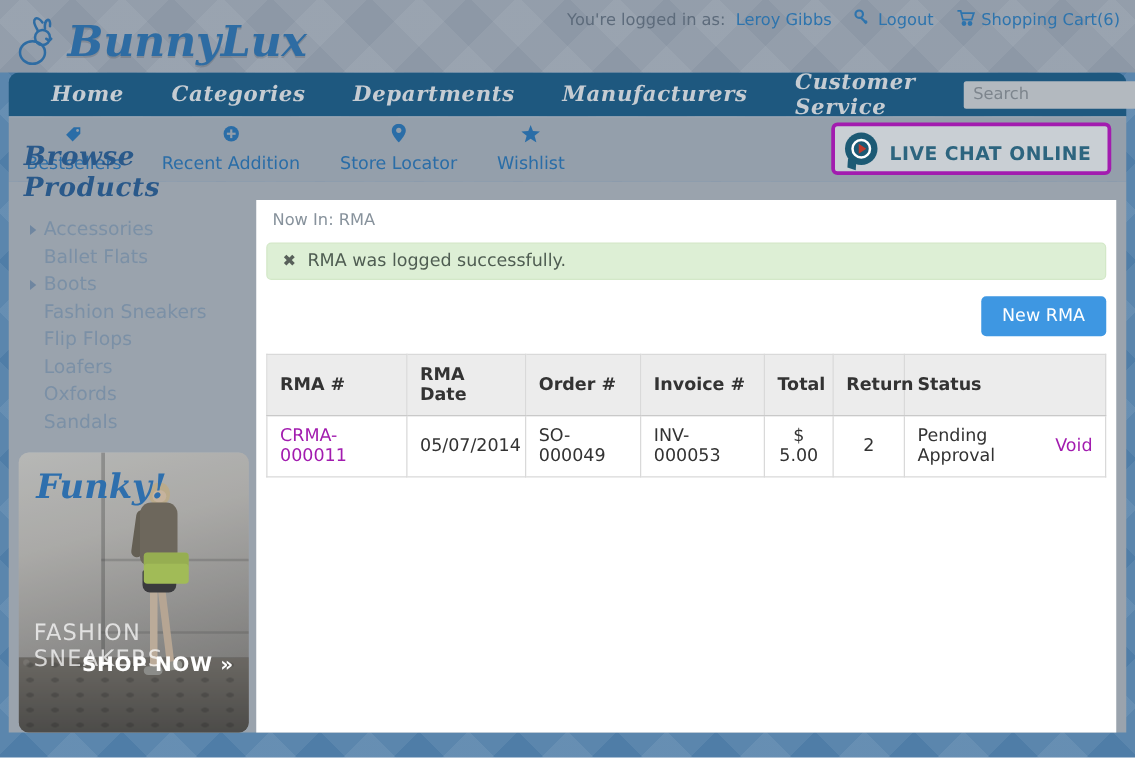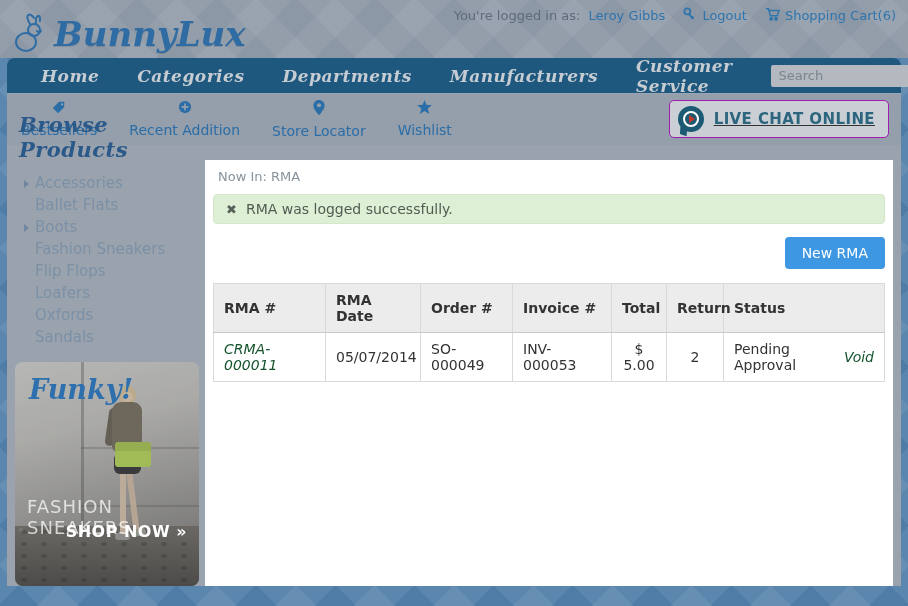--- a/index.html
+++ b/index.html
@@ -47,22 +47,22 @@
   .searchbox input::placeholder { color: #7d858d; }
 
   .subnav {
     height: 52px; background: #949fab;
     display: flex; align-items: center; gap: 32px; padding-left: 14px;
     box-shadow: inset 0 1px 0 rgba(255,255,255,.08);
   }
   .subnav a.subitem { color: #2a6da7; text-decoration: none; font-size: 14px; display: inline-flex; align-items: center; gap: 5px; flex-direction: column; }
   .livechat {
     margin-left: auto; margin-right: 12px;
-    background: #c9cfd4; border: 1px solid #a21caf; border-radius: 5px;
-    display: flex; align-items: center; gap: 10px; padding: 5px 13px 5px 8px; cursor: pointer; text-decoration: underline;
+    background: #c9cfd4; border: 3px solid #a21caf; border-radius: 5px;
+    display: flex; align-items: flex-end; gap: 10px; padding: 5px 13px 5px 8px; cursor: pointer;
   }
   .chat-bubble { position: relative; width: 26px; height: 26px; }
   .chat-bubble .bub { width: 26px; height: 26px; border-radius: 50%; background: #1c5a74;
     display: flex; align-items: center; justify-content: center; }
   .chat-bubble .ring { width: 16px; height: 16px; border-radius: 50%; border: 2px solid #fff;
     display: flex; align-items: center; justify-content: center; background: #1c5a74; }
   .chat-bubble .play { width: 0; height: 0; border-left: 6px solid #c0392b; border-top: 4px solid transparent; border-bottom: 4px solid transparent; margin-left: 2px; }
   .chat-bubble .tail { position: absolute; left: 2px; bottom: -3px; width: 7px; height: 7px; background: #1c5a74; transform: rotate(18deg) skew(14deg); }
   .livechat .lc-text { font-weight: bold; color: #2d657f; font-size: 15px; letter-spacing: .4px; }
 
@@ -117,21 +117,21 @@
   .alert-success .dismiss { cursor: pointer; color: #58605a; font-style: normal; font-size: 13px; }
   .btn-row { display: flex; justify-content: flex-end; margin: 13px 0 14px; }
   .btn-primary {
     background: #3e97e2; color: #fff; border: none; border-radius: 4px;
     padding: 8px 17px; font-size: 14px; cursor: pointer; font-family: "DejaVu Sans", sans-serif;
   }
   table.rma { width: 100%; border-collapse: collapse; table-layout: fixed; }
   table.rma th, table.rma td { border: 1px solid #d9d9d9; padding: 8px 10px; font-size: 14px; text-align: left; }
   table.rma th { background: #ececec; border-bottom-color: #c9c9c9; font-weight: bold; color: #333; }
   table.rma .c-total, table.rma .c-return { text-align: center; }
-  table.rma a { color: #14532d; text-decoration: none; font-style: italic; }
+  table.rma a { color: #a21caf; text-decoration: none; }
   .status-cell { display: flex; justify-content: space-between; align-items: center; }
   col.w-rma { width: 112px; } col.w-date { width: 95px; } col.w-order { width: 92px; }
   col.w-inv { width: 99px; } col.w-total { width: 55px; } col.w-ret { width: 57px; }
 </style>
 </head>
 <body>
 
 <header class="site-header">
   <div class="logo">
     <span>

